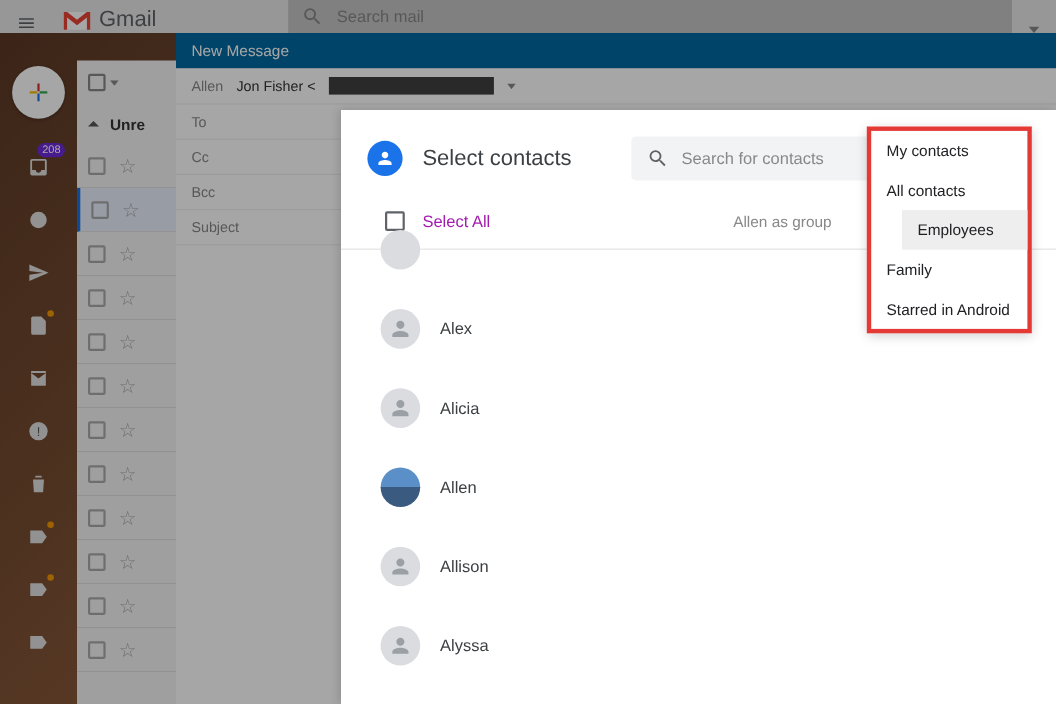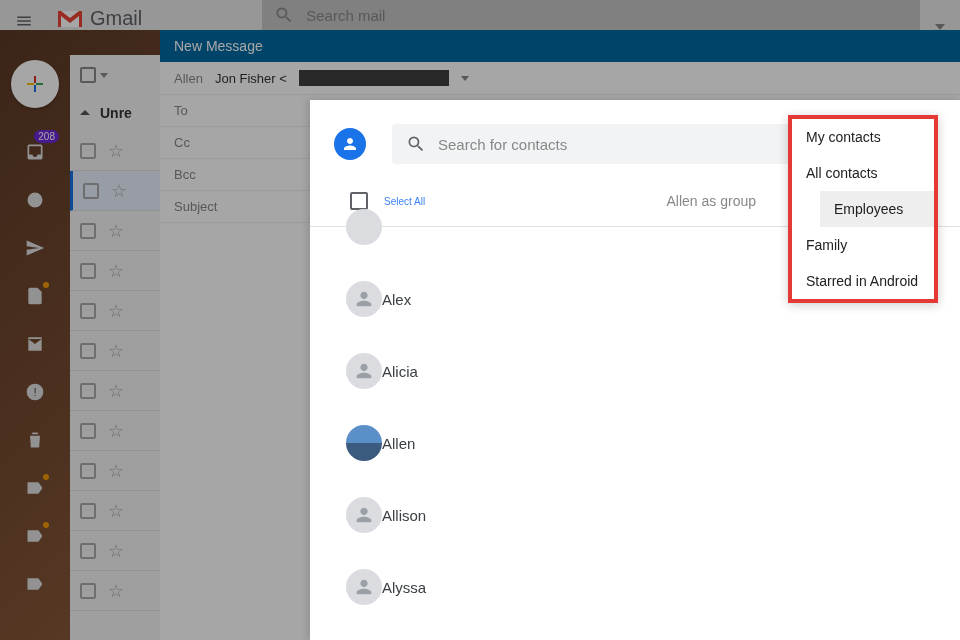--- a/index.html
+++ b/index.html
@@ -46,31 +46,31 @@
     .compose-title { background: #0369a1; color: #fff; padding: 8px 14px; font-size: 14px; }
     .compose-field { padding: 8px 14px; border-bottom: 1px solid #eee; font-size: 13px; color: #888; display: flex; align-items: center; gap: 12px; }
     .compose-field .val { color: #333; }
     
     
     .contacts-modal { position: absolute; left: 310px; top: 100px; right: 0; bottom: 0; background: #fff; z-index: 10; box-shadow: -2px 0 8px rgba(0,0,0,0.15); }
     .contacts-header { display: flex; align-items: center; padding: 24px 24px 18px 24px; gap: 18px; }
     .contacts-icon { width: 32px; height: 32px; background: #1a73e8; border-radius: 50%; display: flex; align-items: center; justify-content: center; }
     .contacts-icon svg { width: 18px; height: 18px; fill: #fff; }
     .contacts-title { font-size: 20px; color: #3c4043; }
-    .contacts-search { flex: 1; margin-left: 8px; background: #f1f3f4; height: 40px; border-radius: 4px; display: flex; align-items: center; padding: 0 14px; gap: 12px; }
+    .contacts-search { flex: 1; margin-left: 36px; background: #f1f3f4; height: 40px; border-radius: 4px; display: flex; align-items: center; padding: 0 14px; gap: 12px; }
     .contacts-search svg { width: 20px; height: 20px; fill: #5f6368; }
     .contacts-search span { color: #888; font-size: 15px; }
     
     .contacts-subheader { display: flex; align-items: center; padding: 10px 24px 16px 40px; border-bottom: 1px solid #e0e0e0; }
     .select-all-cb { width: 18px; height: 18px; border: 2px solid #5f6368; border-radius: 2px; margin-right: 16px; }
-    .select-all-label { font-size: 10px; color: #3b82f6; }
+    .select-all-label { font-size: 15px; color: #a21caf; }
     .save-group { margin-left: auto; margin-right: 180px; color: #888; font-size: 14px; }
     
     .contacts-list { }
-    .contact-row { display: flex; align-items: center; padding: 18px 24px 18px 36px; }
+    .contact-row { display: flex; align-items: center; padding: 18px 24px 18px 36px; gap: 18px; }
     .avatar { width: 36px; height: 36px; border-radius: 50%; background: #dadce0; display: flex; align-items: center; justify-content: center; overflow: hidden; }
     .avatar svg { width: 22px; height: 22px; fill: #9aa0a6; }
     .avatar.photo { background: linear-gradient(to bottom, #5a8fc7 50%, #3a5a80 50%); }
     .contact-name { font-size: 15px; color: #3c4043; }
     
     
     .dropdown { position: absolute; right: 22px; top: 115px; width: 150px; background: #fff; border: 4px solid #e53935; z-index: 20; box-shadow: 0 2px 10px rgba(0,0,0,0.2); }
     .dropdown-item { padding: 10px 14px; font-size: 14px; color: #202124; cursor: pointer; }
     .dropdown-item.selected { background: #eee; margin-left: 28px; }
   </style>
@@ -262,20 +262,21 @@
 
 <div class="overlay-dim"></div>
 
 <div class="contacts-modal">
   <div class="contacts-header">
     <div class="contacts-icon">
       <svg viewBox="0 0 24 24">
           <path d="M12 12c2.21 0 4-1.79 4-4s-1.79-4-4-4-4 1.79-4 4 1.79 4 4 4zm0 2c-2.67 0-8 1.34-8 4v2h16v-2c0-2.66-5.33-4-8-4z"></path>
         </svg>
     </div>
+    <span class="contacts-title">Select contacts</span>
     <div class="contacts-search">
       <svg viewBox="0 0 24 24">
           <path d="M15.5 14h-.79l-.28-.27A6.471 6.471 0 0016 9.5 6.5 6.5 0 109.5 16c1.61 0 3.09-.59 4.23-1.57l.27.28v.79l5 4.99L20.49 19l-4.99-5zm-6 0C7.01 14 5 11.99 5 9.5S7.01 5 9.5 5 14 7.01 14 9.5 11.99 14 9.5 14z"></path>
         </svg>
       <span>Search for contacts</span>
     </div>
   </div>
   <div class="contacts-subheader">
     <div class="select-all-cb"></div>
     <span class="select-all-label">Select All</span>

